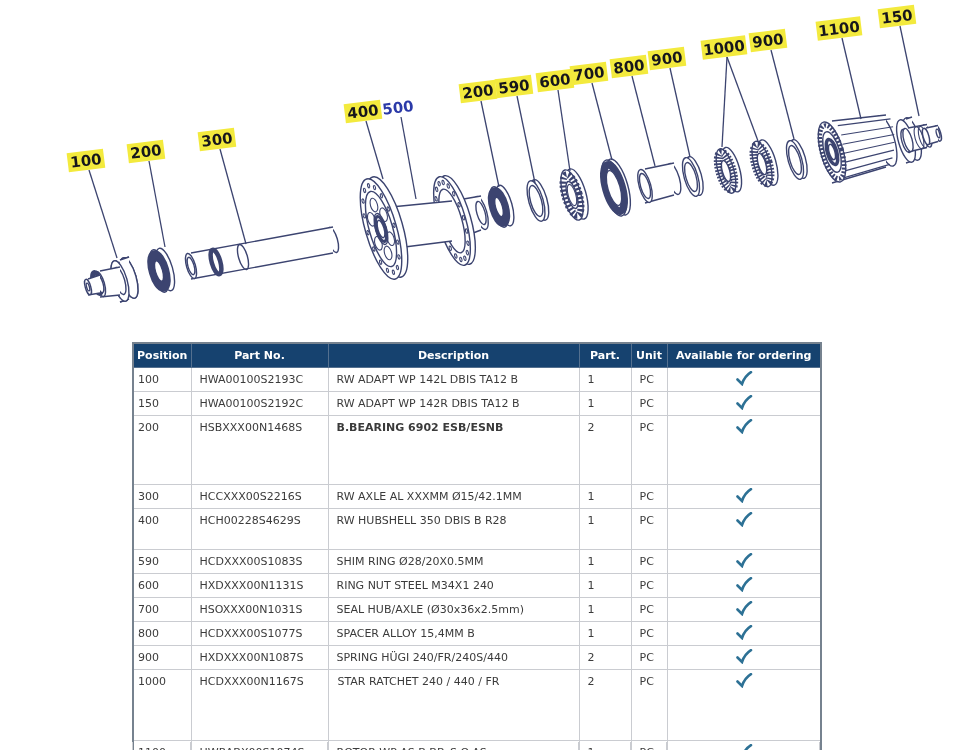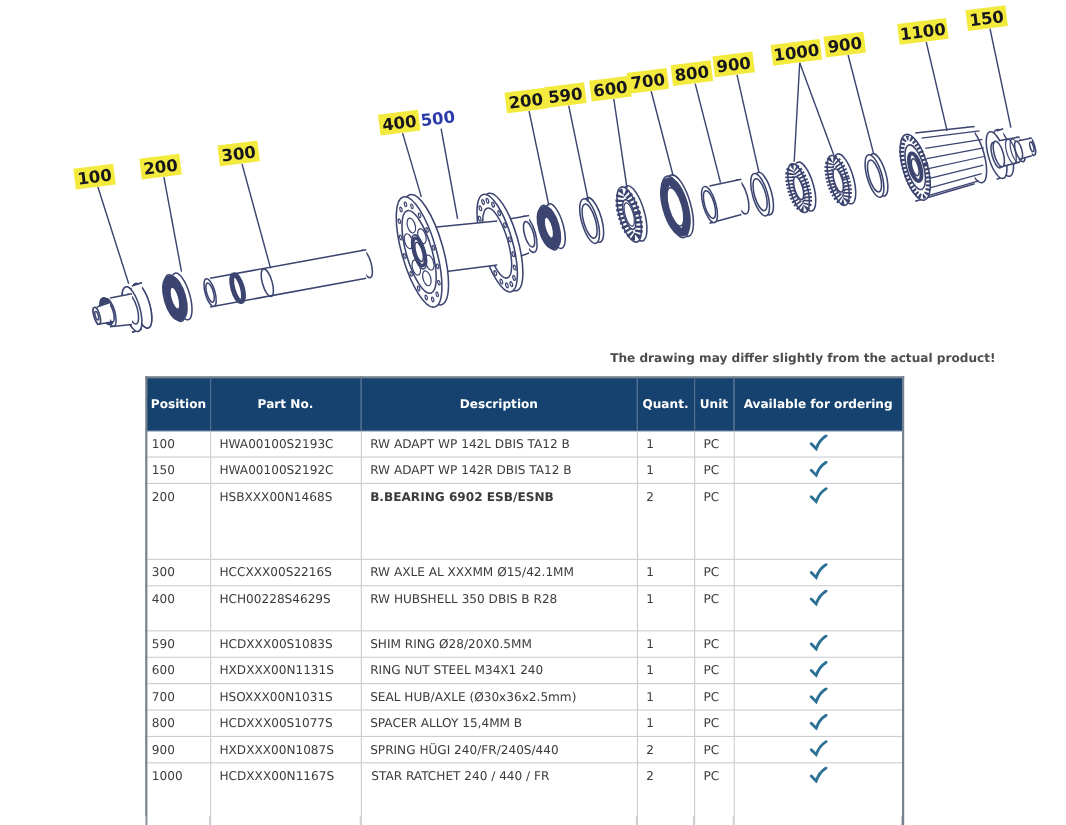--- a/index.html
+++ b/index.html
@@ -3,21 +3,21 @@
 <meta charset="utf-8">
 <style>
   html,body{margin:0;padding:0;background:#fff;}
   .page{position:relative;width:969px;height:750px;background:#fff;overflow:hidden;
         font-family:"DejaVu Sans","Liberation Sans",sans-serif;}
   #diagram{position:absolute;left:0;top:0;}
   .note{position:absolute;top:319px;right:64px;font-size:11px;font-weight:600;color:#4d4d4d;}
   #parts-table{position:absolute;left:132px;top:342px;width:688px;border-collapse:collapse;
         table-layout:fixed;font-size:11px;color:#3b3b3b;border:2px solid #76828f;background:#fff;}
   #parts-table th{background:#16426f;color:#fff;font-weight:bold;font-size:11px;height:19px;
-        padding:14px 0;border:1px solid #54708f;text-align:center;}
+        padding:2px 0;border:1px solid #54708f;text-align:center;}
   #parts-table td{border:1px solid #caccd1;vertical-align:top;padding:5px 8px 2px 8px;
         overflow:hidden;white-space:nowrap;}
   #parts-table td.pos{padding-left:4px;}
   #parts-table td.check{text-align:center;padding-top:3px;}
   .ghost{position:absolute;left:132px;top:742px;width:688px;height:8px;}
   .ghost i{position:absolute;top:0;width:1px;height:8px;background:#caccd1;}
 </style>
 </head>
 <body>
 
@@ -286,36 +286,35 @@
       </g>
       <g transform="translate(839,29) rotate(-7)">
         <rect x="-22.4" y="-10" width="44.8" height="19" fill="#f3ea3d" stroke="none"></rect>
         <text x="0" y="5" text-anchor="middle" font-size="15" font-weight="bold" fill="#16161c">1100</text>
       </g>
       <g transform="translate(897,17) rotate(-7)">
         <rect x="-18.299999999999997" y="-10" width="36.599999999999994" height="19" fill="#f3ea3d" stroke="none"></rect>
         <text x="0" y="5" text-anchor="middle" font-size="15" font-weight="bold" fill="#16161c">150</text>
       </g>
     </svg>
-  <div class="note">The drawing may differ slightly from the actual product!</div>
   <table id="parts-table">
     <colgroup>
       <col style="width:58px">
         <col style="width:137px">
         <col style="width:251px">
       <col style="width:52px">
         <col style="width:36px">
         <col style="width:154px">
     </colgroup>
     <thead>
         <tr id="head-row">
           <th>Position</th>
           <th>Part No.</th>
           <th>Description</th>
-          <th>Quant.</th>
+          <th>Part.</th>
           <th>Unit</th>
           <th>Available for ordering</th>
         </tr>
       </thead>
     <tbody id="body-rows">
         <tr>
           <td class="pos">100</td>
           <td class="">HWA00100S2193C</td>
           <td class="">RW ADAPT WP 142L DBIS TA12 B</td>
           <td class="">1</td>

